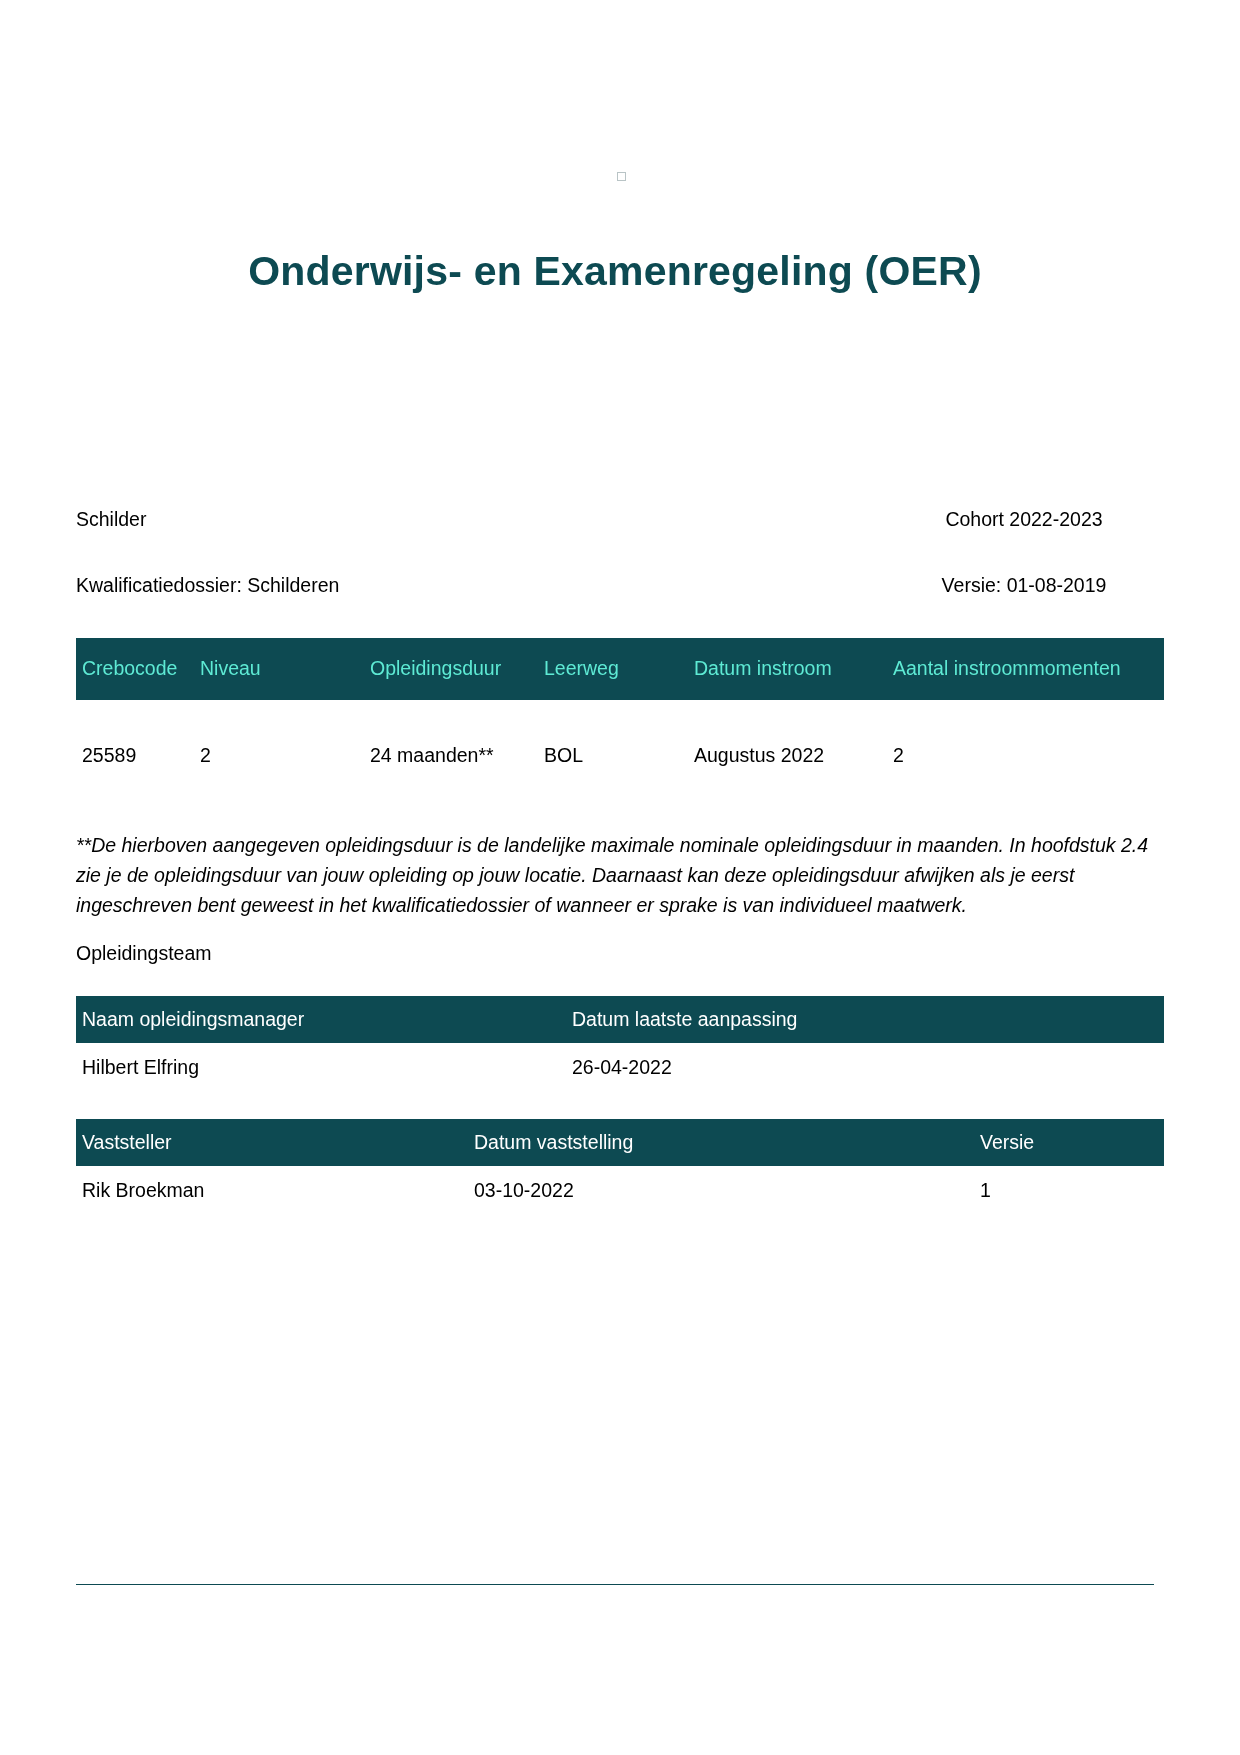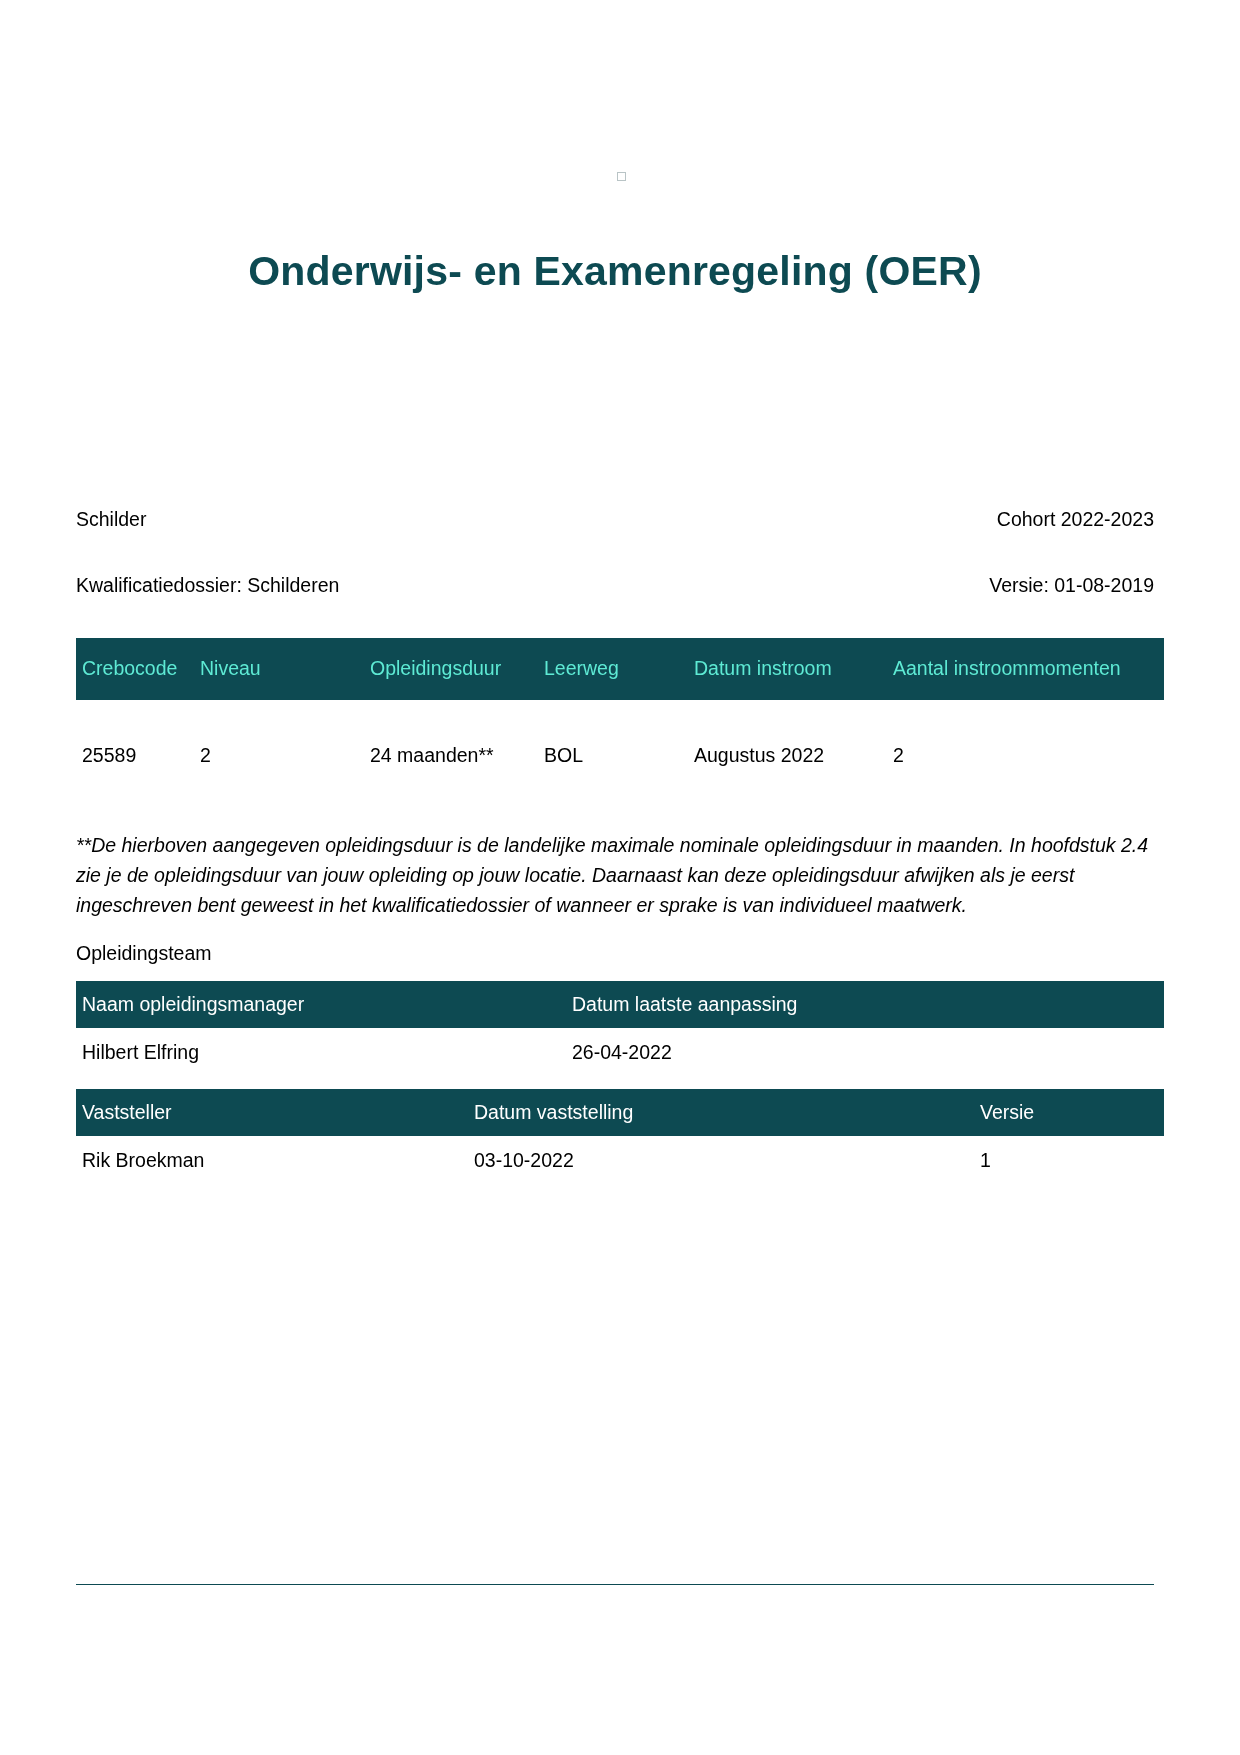--- a/index.html
+++ b/index.html
@@ -50,21 +50,21 @@
     font-size: 19.5px;
     line-height: 28px;
   }
   .meta-row + .meta-row {
     margin-top: 38px;
   }
   .meta-left-strong {
     font-weight: normal;
   }
   .meta-right {
-    text-align: right;
+    text-align: center;
     min-width: 260px;
     margin-left: 12px;
   }
 
   
   table {
     border-collapse: collapse;
     width: 100%;
     font-size: 19.5px;
   }
@@ -95,21 +95,21 @@
     line-height: 30px;
     font-style: italic;
   }
   .team-block {
     margin-top: 17px;
     font-size: 19.5px;
     line-height: 29px;
   }
 
   .tbl-small {
-    margin-top: 13px;
+    margin-top: 28px;
     table-layout: fixed;
   }
   .tbl-small thead th {
     background: #0d4a52;
     color: #ffffff;
     font-weight: normal;
     text-align: left;
     padding: 10px 0 11px 6px;
     line-height: 26px;
   }

